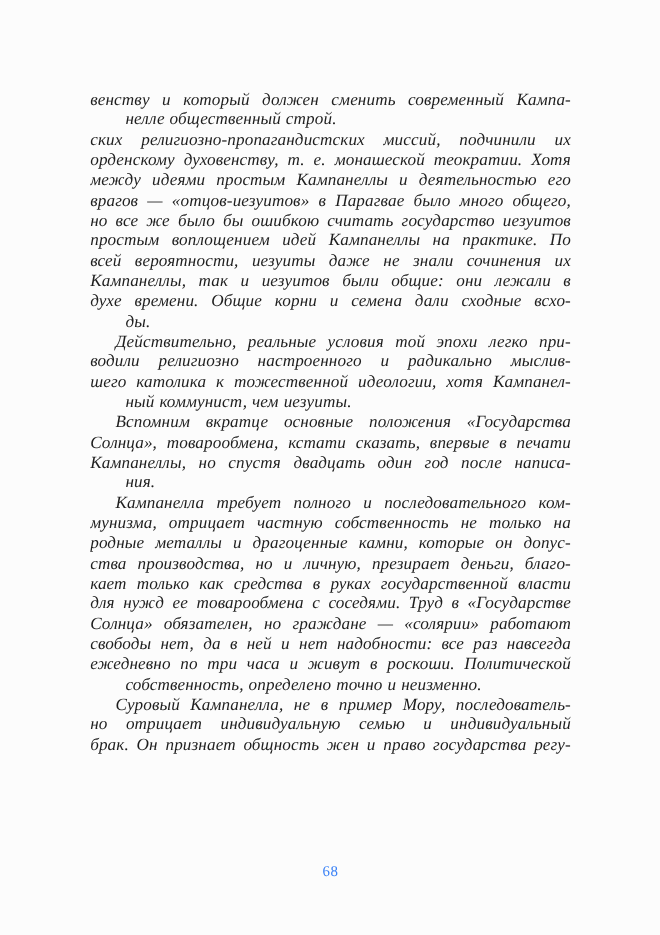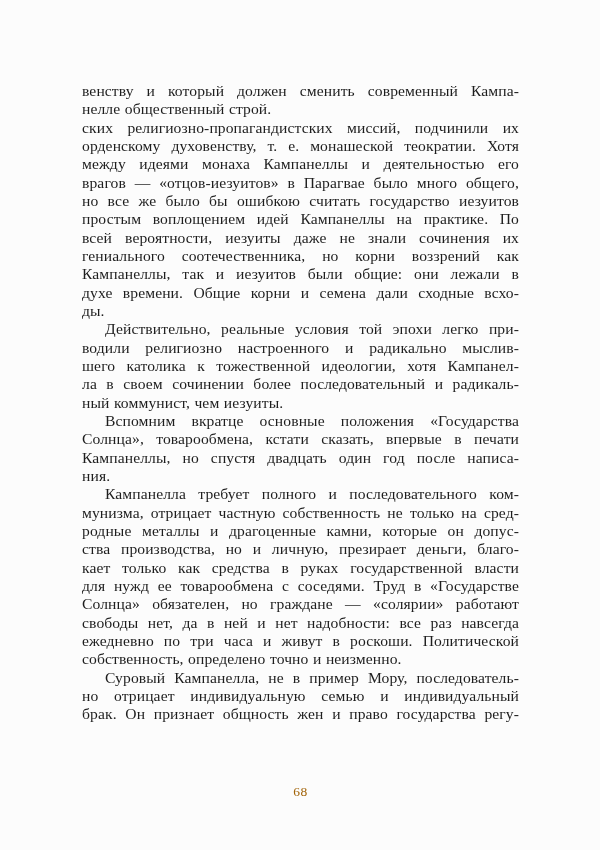--- a/index.html
+++ b/index.html
@@ -32,65 +32,65 @@
   .paragraph {
     margin: 0;
     padding: 0;
   }
   .line {
     height: 18.33px;
     overflow: hidden;
     text-align: justify;
     text-align-last: justify;
     word-spacing: 0.5px;
+    font-style: italic;
   }
   .line.first {
     padding-left: 23px;
   }
   .line.para-end {
     text-align-last: left;
+    margin-left: 32px;
   }
   .page-number {
     position: absolute;
     top: 784px;
     left: 82px;
     width: 437px;
     text-align: center;
     font-size: 13.5px;
-    color: #a16207;
+    color: #3b82f6;
     letter-spacing: 0.5px;
   }
 </style>
 </head>
 <body>
 
 <div class="page">
   <div class="text-block" id="text-block">
       <div class="paragraph">
         <div class="line">венству и который должен сменить современный Кампа-</div>
         <div class="line para-end">нелле общественный строй.</div>
       </div>
       <div class="paragraph">
         <div class="line">ских религиозно-пропагандистских миссий, подчинили их</div>
         <div class="line">орденскому духовенству, т. е. монашеской теократии. Хотя</div>
-        <div class="line">между идеями монаха Кампанеллы и деятельностью его</div>
+        <div class="line">между идеями простым Кампанеллы и деятельностью его</div>
         <div class="line">врагов — «отцов-иезуитов» в Парагвае было много общего,</div>
         <div class="line">но все же было бы ошибкою считать государство иезуитов</div>
         <div class="line">простым воплощением идей Кампанеллы на практике. По</div>
         <div class="line">всей вероятности, иезуиты даже не знали сочинения их</div>
-        <div class="line">гениального соотечественника, но корни воззрений как</div>
         <div class="line">Кампанеллы, так и иезуитов были общие: они лежали в</div>
         <div class="line">духе времени. Общие корни и семена дали сходные всхо-</div>
         <div class="line para-end">ды.</div>
       </div>
       <div class="paragraph">
         <div class="line first">Действительно, реальные условия той эпохи легко при-</div>
         <div class="line">водили религиозно настроенного и радикально мыслив-</div>
         <div class="line">шего католика к тожественной идеологии, хотя Кампанел-</div>
-        <div class="line">ла в своем сочинении более последовательный и радикаль-</div>
         <div class="line para-end">ный коммунист, чем иезуиты.</div>
       </div>
       <div class="paragraph">
         <div class="line first">Вспомним вкратце основные положения «Государства</div>
         <div class="line">Солнца», товарообмена, кстати сказать, впервые в печати</div>
         <div class="line">Кампанеллы, но спустя двадцать один год после написа-</div>
         <div class="line para-end">ния.</div>
       </div>
       <div class="paragraph">
         <div class="line first">Кампанелла требует полного и последовательного ком-</div>

